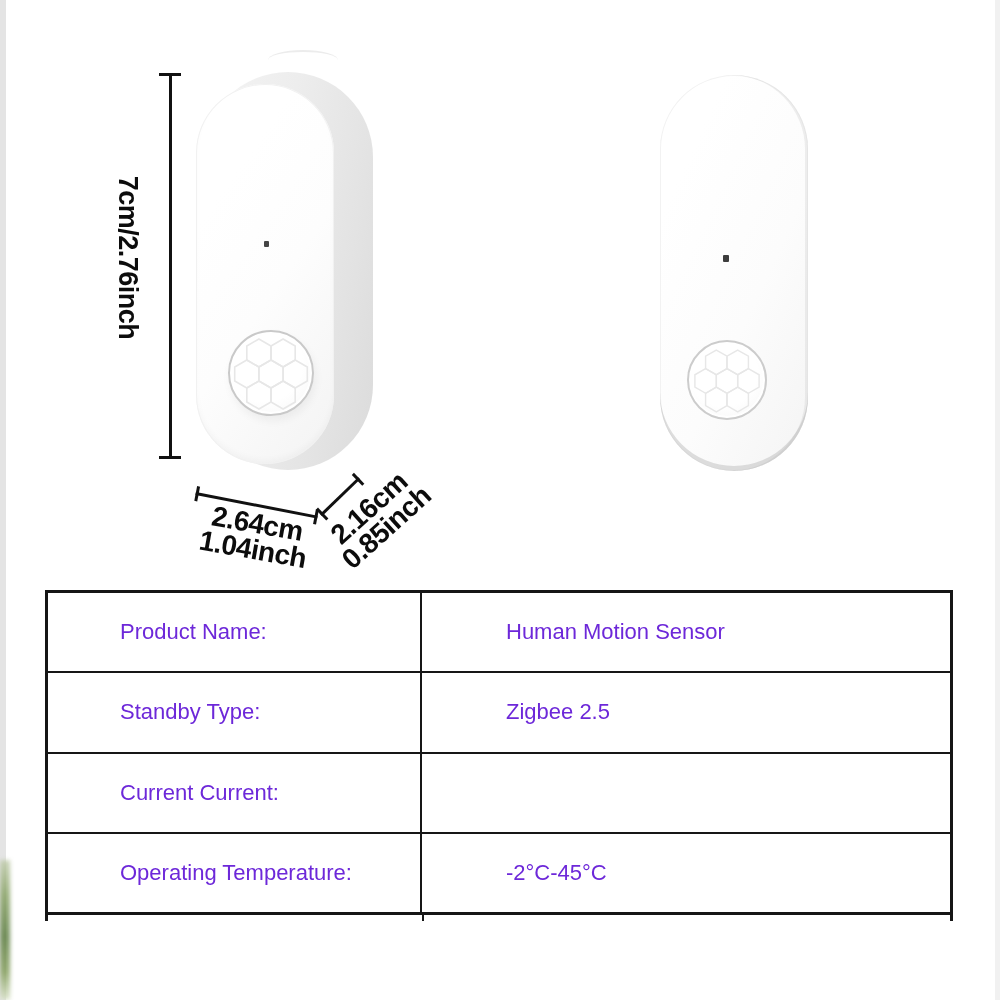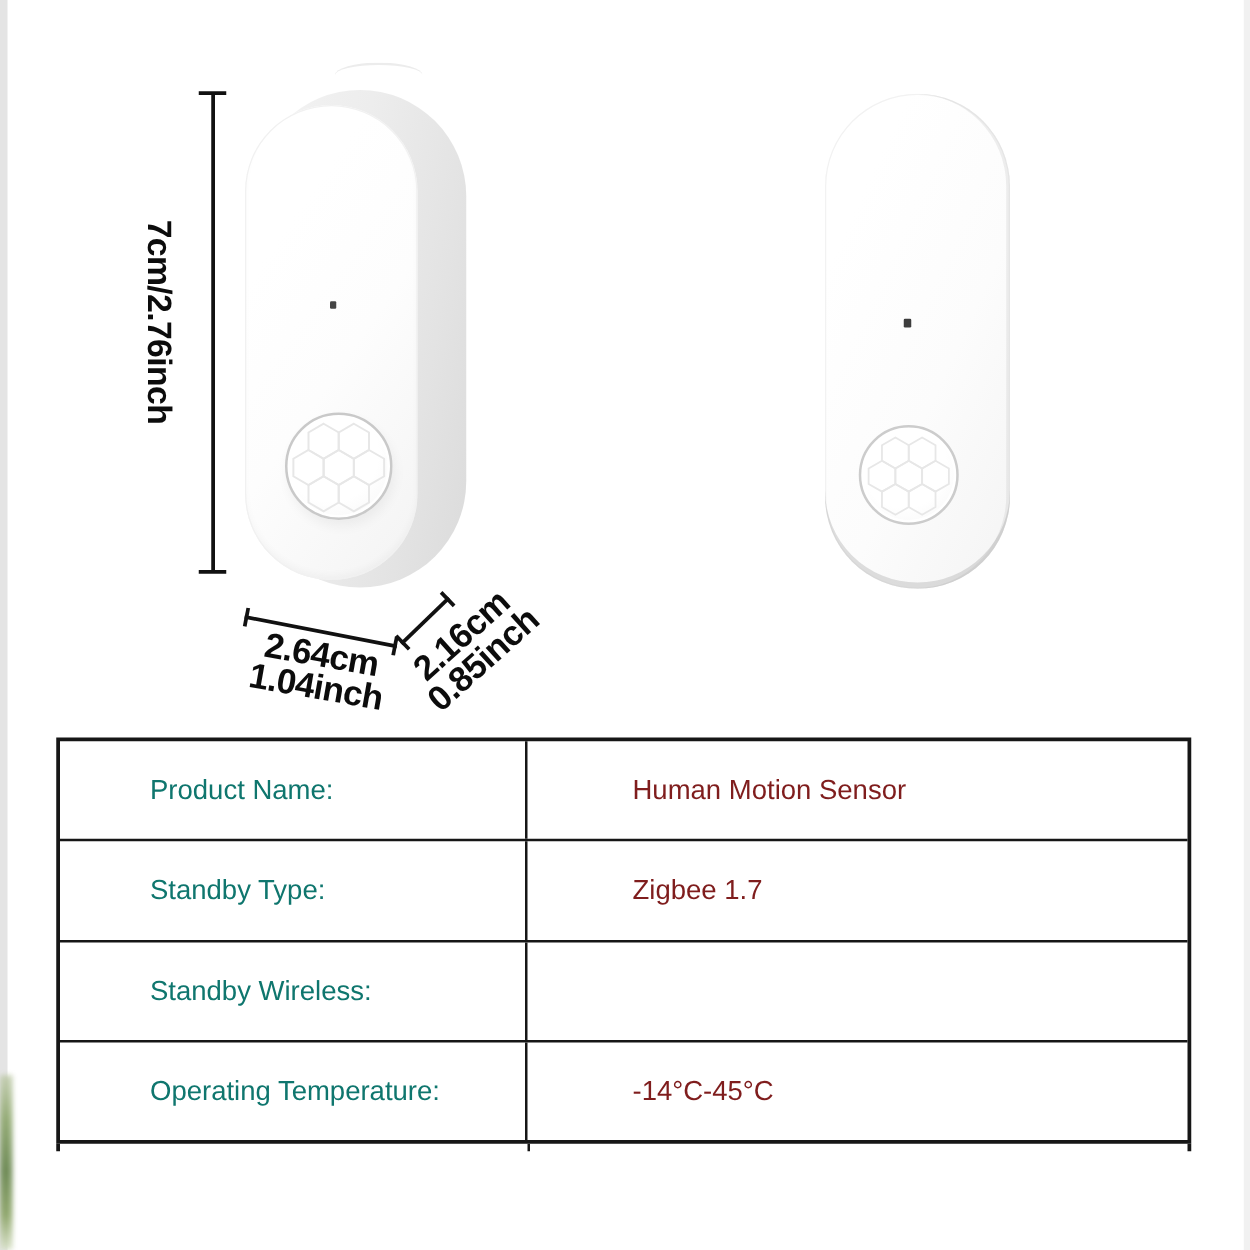--- a/index.html
+++ b/index.html
@@ -97,25 +97,25 @@
   .spec-table {
     left:45px; top:590px; width:908px; height:325px;
     border:3px solid #161616; background:#ffffff;
     display:flex; flex-direction:column;
   }
   .spec-row { flex:1; display:flex; border-bottom:2px solid #161616; }
   .spec-row:last-child { border-bottom:none; }
   .spec-label {
     width:374px; border-right:2px solid #161616;
     display:flex; align-items:center; padding-left:72px;
-    font-size:22px; color:#0f766e;
+    font-size:22px; color:#6d28d9;
   }
   .spec-value {
     flex:1; display:flex; align-items:center; padding-left:84px;
-    font-size:22px; color:#7f1d1d;
+    font-size:22px; color:#6d28d9;
   }
   .stub { position:absolute; background:#161616; }
   .stub-l { left:45px;  top:915px; width:3px; height:6px; }
   .stub-m { left:422px; top:915px; width:2px; height:6px; }
   .stub-r { left:950px; top:915px; width:3px; height:6px; }
 </style>
 </head>
 <body>
 
 <div class="abs edge-left"></div>
@@ -193,25 +193,25 @@
   <div>0.85inch</div>
 </div>
 
 <div class="abs spec-table">
   <div class="spec-row">
     <div class="spec-label">Product Name:</div>
     <div class="spec-value">Human Motion Sensor</div>
   </div>
   <div class="spec-row">
     <div class="spec-label">Standby Type:</div>
-    <div class="spec-value">Zigbee 1.7</div>
-  </div>
-  <div class="spec-row">
-    <div class="spec-label">Standby Wireless:</div>
+    <div class="spec-value">Zigbee 2.5</div>
+  </div>
+  <div class="spec-row">
+    <div class="spec-label">Current Current:</div>
   </div>
   <div class="spec-row">
     <div class="spec-label">Operating Temperature:</div>
-    <div class="spec-value">-14°C-45°C</div>
+    <div class="spec-value">-2°C-45°C</div>
   </div>
 </div>
 <div class="stub stub-l"></div>
 <div class="stub stub-m"></div>
 <div class="stub stub-r"></div>
 
 </body></html>

